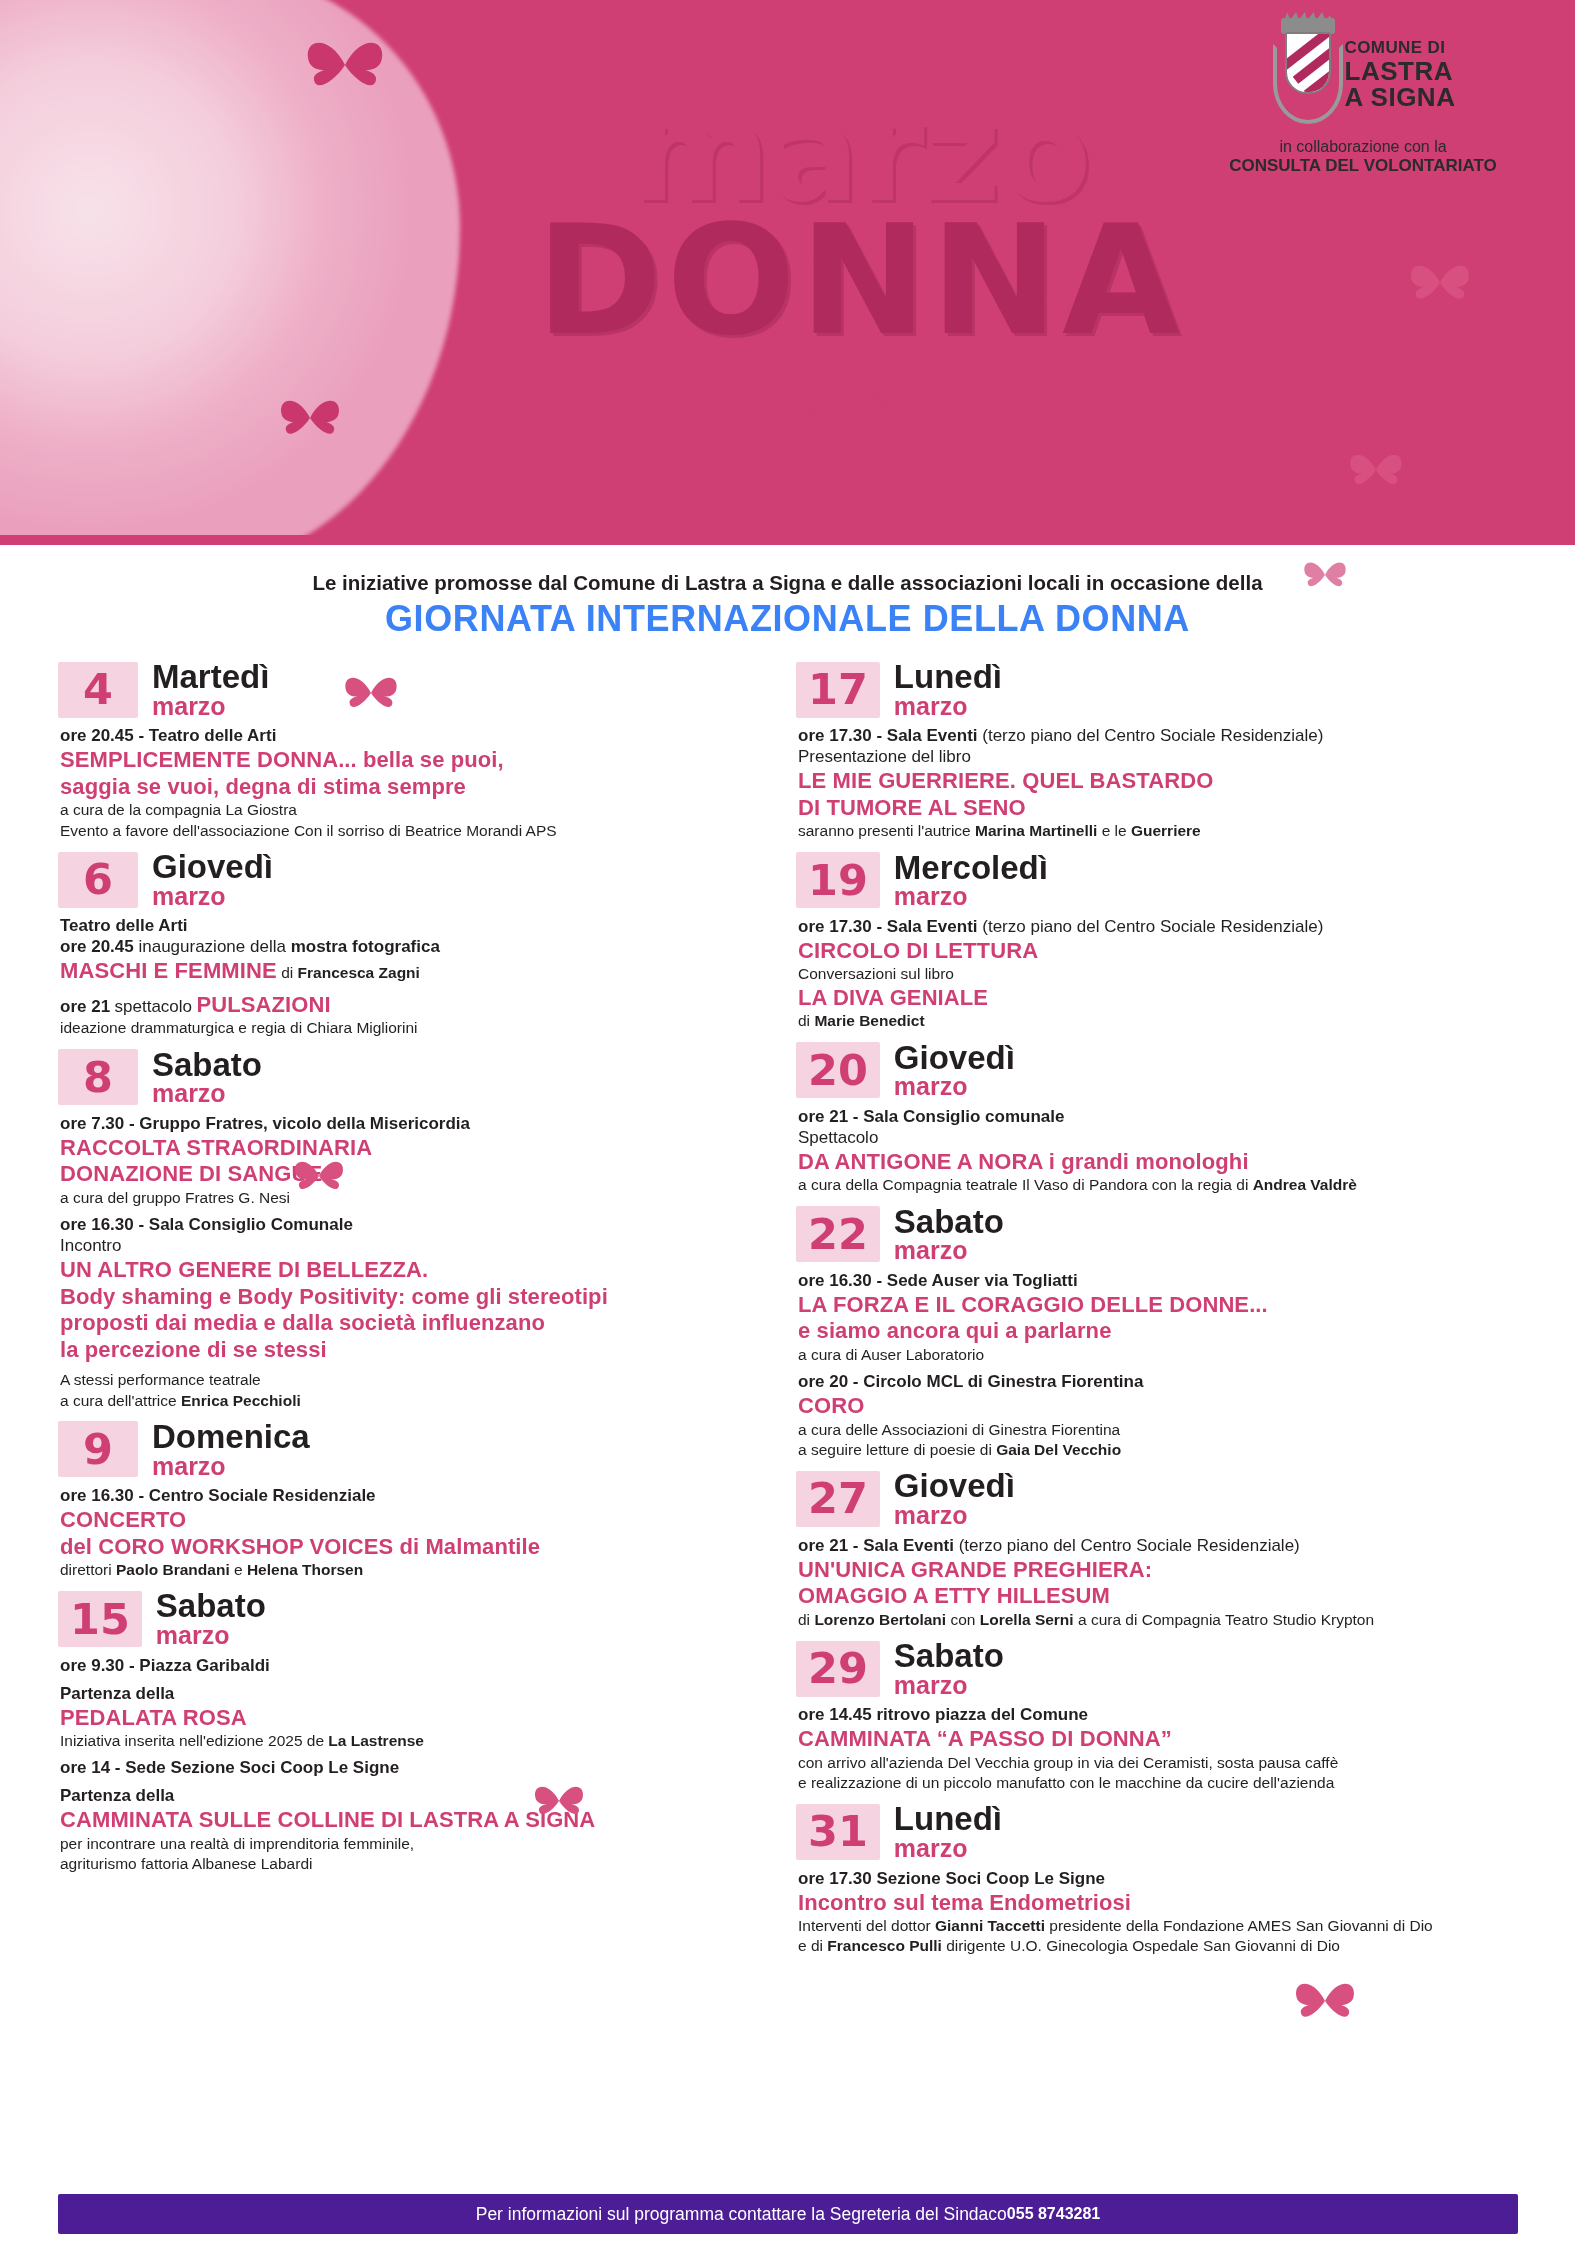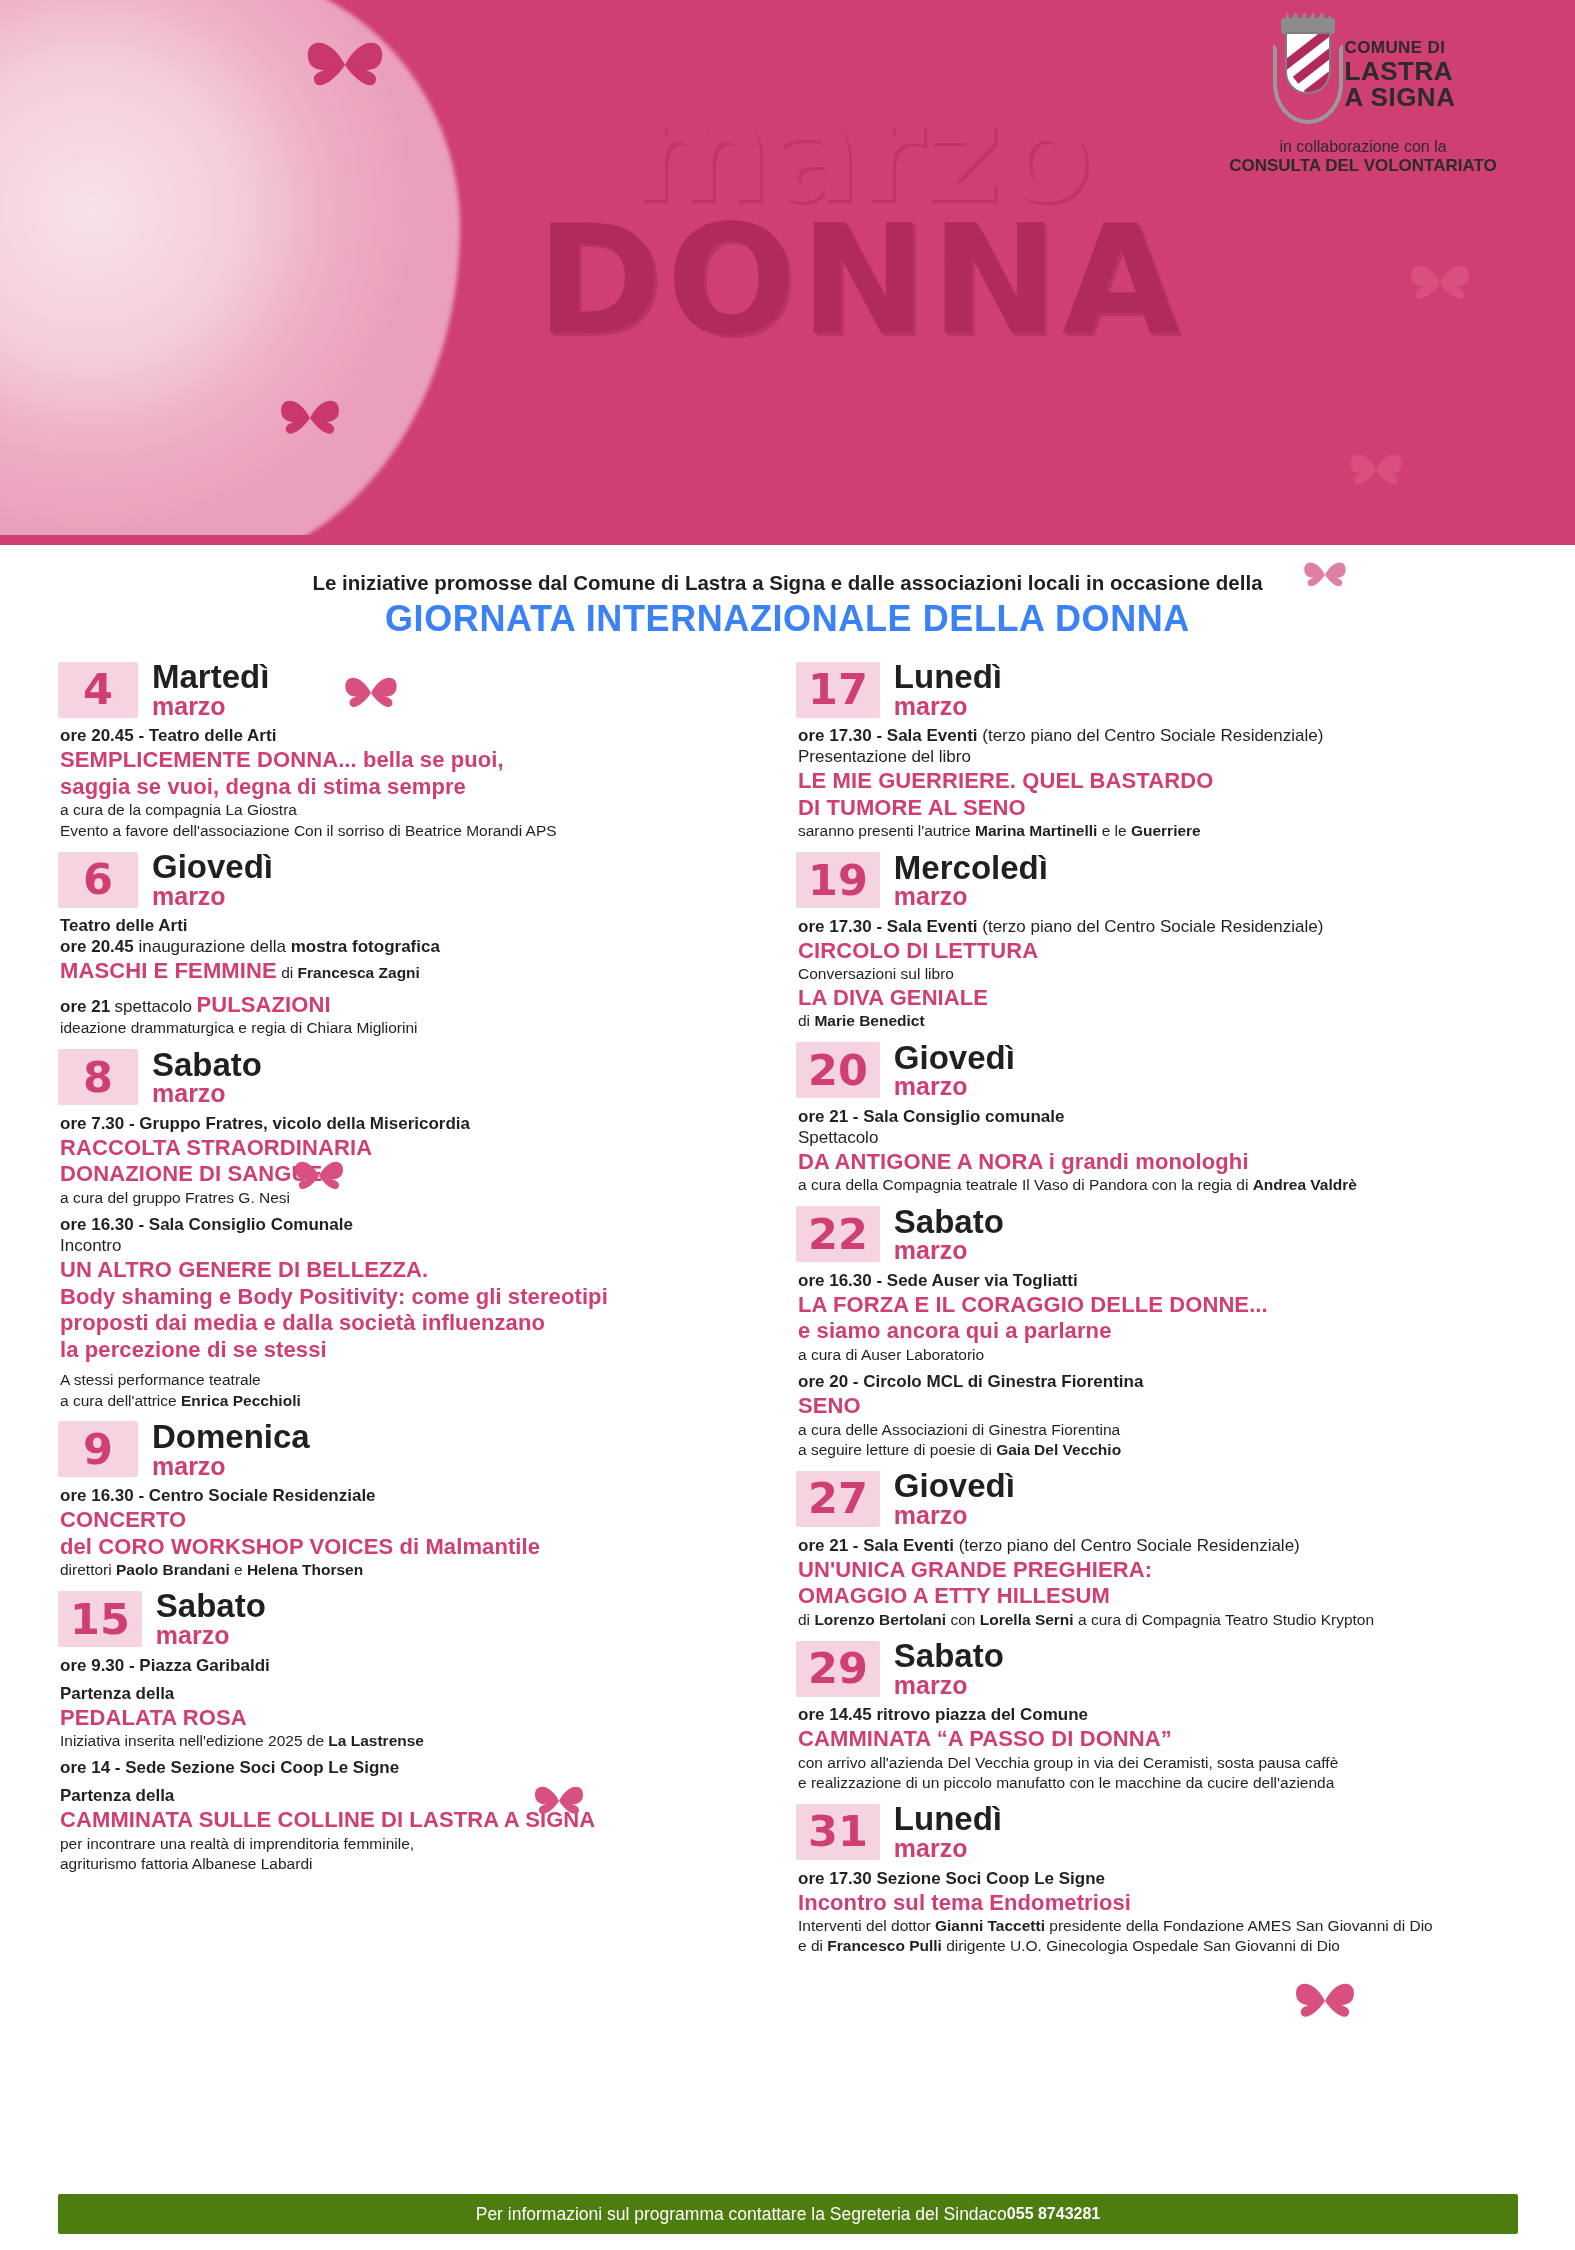--- a/index.html
+++ b/index.html
@@ -139,21 +139,21 @@
   .t-pink {
     font-size:22px; color:#cf3f73; font-weight:bold; line-height:1.16;
     letter-spacing:0.1px;
   }
   .t-small { font-size:15.5px; color:#231f20; line-height:1.25; }
   .t-small b { font-weight:bold; }
   .gap6 { height:7px; }
   
   .footer {
     position:absolute; left:58px; bottom:16px; width:1460px; height:40px;
-    background:#4d7c0f; color:#ffffff;
+    background:#4c1d95; color:#ffffff;
     display:flex; align-items:center; justify-content:center;
     border-radius:2px;
   }
   .footer span { font-size:17.5px; }
   .footer b { font-weight:bold; }
 </style>
 </head>
 <body>
 
 <div class="header">
@@ -418,21 +418,21 @@
             <div class="dn-2">marzo</div>
           </div>
         </div>
         <div class="ev-body">
           <div class="ln t-bold">ore 16.30 - Sede Auser via Togliatti</div>
           <div class="ln t-pink">LA FORZA E IL CORAGGIO DELLE DONNE...</div>
           <div class="ln t-pink">e siamo ancora qui a parlarne</div>
           <div class="ln t-small">a cura di Auser Laboratorio</div>
           <div class="gap6"></div>
           <div class="ln t-bold">ore 20 - Circolo MCL di Ginestra Fiorentina</div>
-          <div class="ln t-pink">SENO</div>
+          <div class="ln t-pink">CORO</div>
           <div class="ln t-small">a cura delle Associazioni di Ginestra Fiorentina</div>
           <div class="ln t-small">a seguire letture di poesie di <b>Gaia Del Vecchio</b></div>
         </div>
       </div>
       <div class="ev">
         <div class="ev-head">
           <div class="daybox">
             <div class="daynum">27</div>
           </div>
           <div class="dayname">

